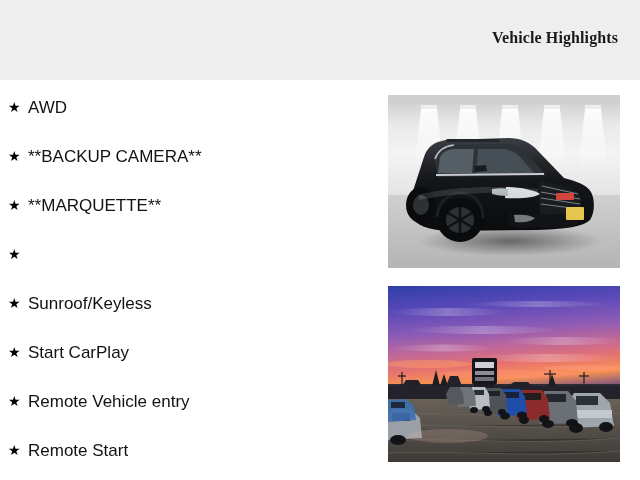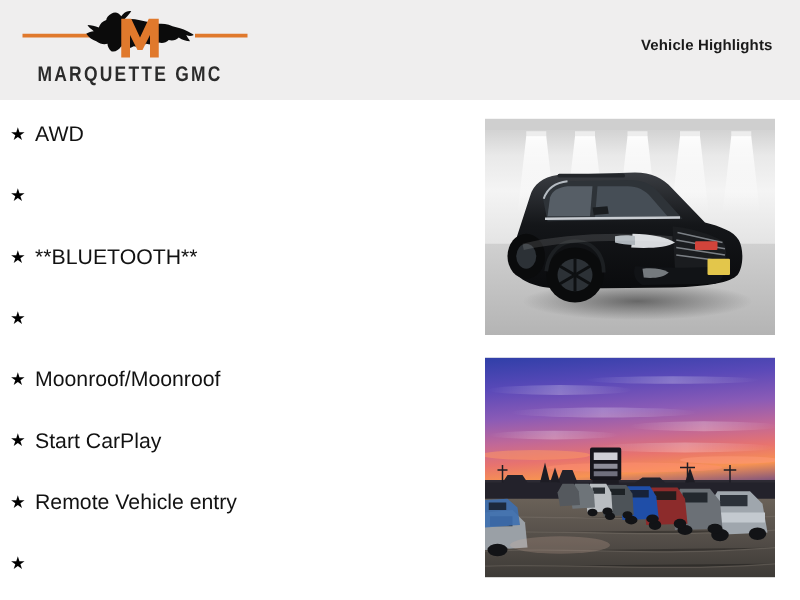--- a/index.html
+++ b/index.html
@@ -69,25 +69,26 @@
     letter-spacing: 2.2px;
     transform: scaleX(0.82);
     transform-origin: left top;
     white-space: nowrap;
   }
 
   .header-title {
     position: absolute;
     right: 22px;
     top: 29px;
-    font-size: 12px;
+    font-size: 16px;
     font-weight: bold;
     color: #1a1a1a;
     letter-spacing: 0.1px;
     white-space: nowrap;
+    font-family: Liberation Serif, serif;
   }
 
   
   .content {
     position: absolute;
     left: 0;
     top: 80px;
     width: 640px;
     height: 400px;
     background: #ffffff;
@@ -136,81 +137,57 @@
   }
   .photo-top    { left: 388px; top: 15px;  width: 232px; height: 173px; }
   .photo-bottom { left: 388px; top: 206px; width: 232px; height: 176px; }
   .photo svg { display: block; width: 100%; height: 100%; }
 </style>
 </head>
 <body>
 
 <div class="header">
 
-  <div class="brand-block">
-    <div class="logo-mark">
-      <div class="logo-rule left"></div>
-      <div class="logo-rule right"></div>
-
-      <div class="logo-emblem">
-        <svg viewBox="0 0 96 44" xmlns="http://www.w3.org/2000/svg">
-
-          <path fill="#0b0b0b" d="M25,5 C28,3 31,4 33,7 C35,4 38,2 41,3 C39,6 37,8 35,10
-                                   C39,9 43,9 47,10 C52,11 57,12 62,13 C66,13 70,13 74,15
-                                   C78,16 82,17 86,19 C88,20 90,21 91,22 C89,23 87,23 85,22
-                                   C86,24 87,25 88,27 C85,27 82,26 79,24 C77,26 74,27 71,26
-                                   C69,28 66,29 63,28 C60,30 56,30 53,29 C50,31 46,32 43,31
-                                   C40,33 36,33 33,31 C31,34 28,36 25,35 C23,33 22,31 22,29
-                                   C19,30 16,29 13,27 C10,26 7,24 5,21 C7,20 9,19 11,19
-                                   C9,17 7,16 6,14 C9,14 12,15 15,16 C16,13 18,11 21,10
-                                   C21,8 23,6 25,5 Z"></path>
-
-          <path fill="#e0792c" d="M33,9 L41,9 L48,24 L55,9 L63,9 L63,40 L56,40 L56,22
-                                   L50,34 L46,34 L40,22 L40,40 L33,40 Z"></path>
-        </svg>
-      </div>
-    </div>
-
-    <div class="brand-name">MARQUETTE GMC</div>
-  </div>
 
   <div class="header-title">Vehicle Highlights</div>
 </div>
 
 <div class="content">
 
   <ul class="highlights-list">
     <li class="highlight-item" style="top:16px;">
       <span class="bullet-star">★</span>
       <span class="highlight-label">AWD</span>
     </li>
     <li class="highlight-item" style="top:65px;">
       <span class="bullet-star">★</span>
+      <span class="highlight-label">**BACKUP CAMERA**</span>
     </li>
     <li class="highlight-item" style="top:114px;">
       <span class="bullet-star">★</span>
-      <span class="highlight-label">**BLUETOOTH**</span>
+      <span class="highlight-label">**MARQUETTE**</span>
     </li>
     <li class="highlight-item" style="top:163px;">
       <span class="bullet-star">★</span>
     </li>
     <li class="highlight-item" style="top:212px;">
       <span class="bullet-star">★</span>
-      <span class="highlight-label">Moonroof/Moonroof</span>
+      <span class="highlight-label">Sunroof/Keyless</span>
     </li>
     <li class="highlight-item" style="top:261px;">
       <span class="bullet-star">★</span>
       <span class="highlight-label">Start CarPlay</span>
     </li>
     <li class="highlight-item" style="top:310px;">
       <span class="bullet-star">★</span>
       <span class="highlight-label">Remote Vehicle entry</span>
     </li>
     <li class="highlight-item" style="top:359px;">
       <span class="bullet-star">★</span>
+      <span class="highlight-label">Remote Start</span>
     </li>
   </ul>
 
   <div class="photo photo-top">
     <svg viewBox="0 0 232 173" xmlns="http://www.w3.org/2000/svg" preserveAspectRatio="none">
       <defs>
         <linearGradient id="studioWall" x1="0" y1="0" x2="0" y2="1">
           <stop offset="0%" stop-color="#c9c9c9"></stop>
           <stop offset="28%" stop-color="#e9e9e9"></stop>
           <stop offset="55%" stop-color="#f4f4f4"></stop>

